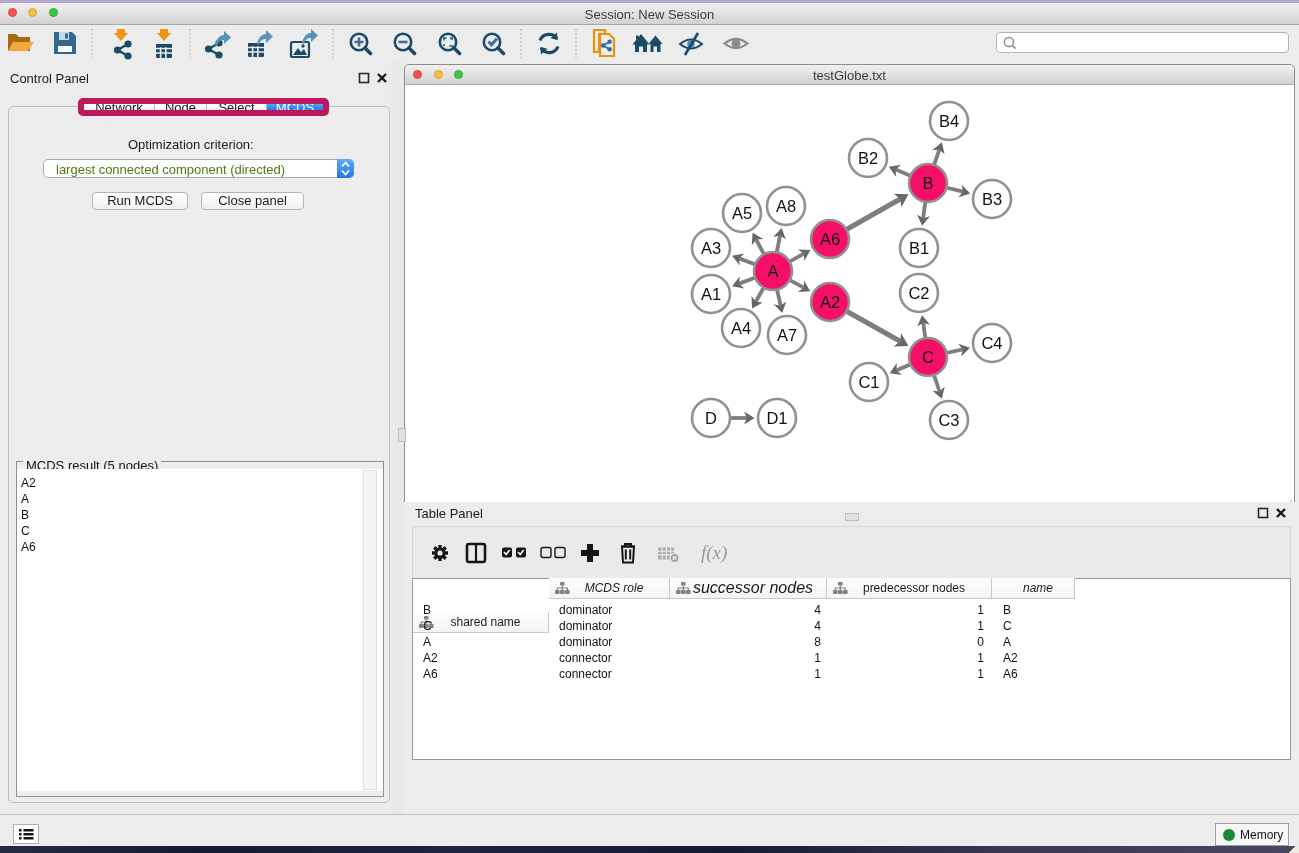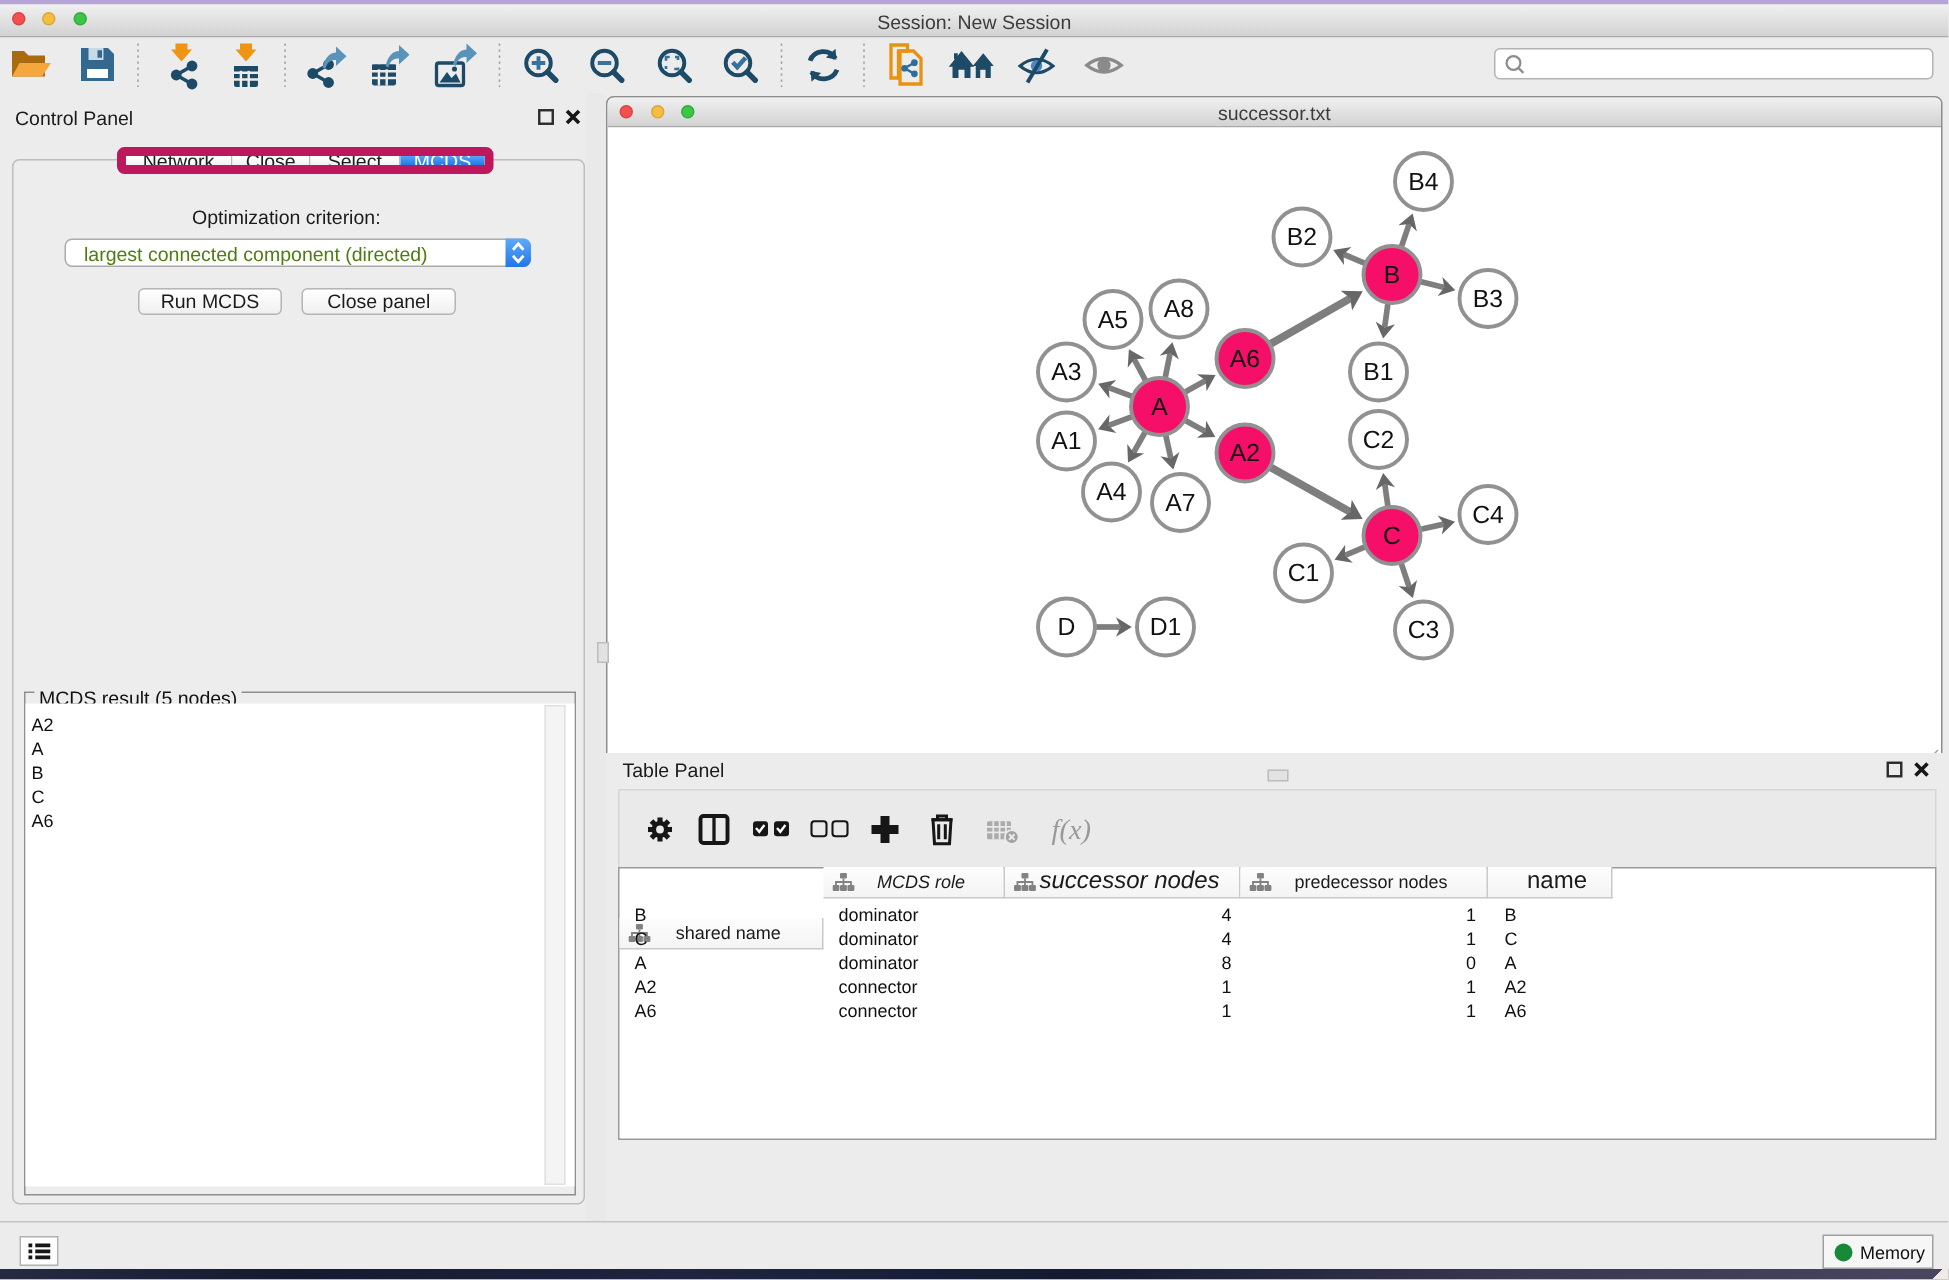--- a/index.html
+++ b/index.html
@@ -179,21 +179,21 @@
   <div style="position:absolute;left:10px;top:9px;font-size:13px;color:#1b1b1b;">Control Panel</div>
   <svg width="30" height="14" style="position:absolute;left:358px;top:10px;">
     <rect x="1.5" y="1.5" width="9" height="9" fill="none" stroke="#2b2b2b" stroke-width="1.6"></rect>
     <path d="M20 2 L28 10 M28 2 L20 10" stroke="#171717" stroke-width="2.4"></path>
   </svg>
 
   <div style="position:absolute;left:8px;top:44px;width:382px;height:697px;border:1px solid #bdbdbd;border-radius:5px;background:#ededed;"></div>
 
   <div class="seg" style="left:78px;top:36px;height:18px;">
     <div style="width:71px;">Network</div>
-    <div style="width:52px;">Close</div>
+    <div style="width:52px;">Node</div>
     <div style="width:60px;">Select</div>
     <div class="on" style="width:56px;">MCDS</div>
   </div>
   <div style="position:absolute;left:128px;top:75px;width:160px;font-size:13px;color:#1b1b1b;">Optimization criterion:</div>
 
   <div style="position:absolute;left:43px;top:97px;width:311px;height:19px;background:#fff;border:1px solid #ababab;border-radius:5px;">
     <div style="position:absolute;left:12px;top:2px;font-size:13px;color:#4d7c0f;">largest connected component (directed)</div>
     <div style="position:absolute;right:-1px;top:-1px;width:17px;height:19px;border-radius:0 5px 5px 0;background:linear-gradient(#5fabf9,#2076ea);">
       <svg width="17" height="19">
           <path d="M5 7.5 L8.5 3.5 L12 7.5" fill="none" stroke="#fff" stroke-width="1.8"></path>
@@ -214,21 +214,21 @@
   </div>
 </div>
 
 <div class="abs" style="left:391px;top:62px;width:13px;height:752px;background:#e9e9e9;"></div>
 
 <div class="abs" id="netwin" style="left:404px;top:64px;width:891px;height:448px;border:1px solid #8d8d8d;border-radius:5px 5px 0 0;background:#fff;">
   <div class="titlebar" style="position:absolute;left:0;top:0;width:889px;height:20px;border-radius:5px 5px 0 0;">
     <div class="tl r" style="left:8px;top:5px;"></div>
     <div class="tl y" style="left:29px;top:5px;"></div>
     <div class="tl g" style="left:49px;top:5px;"></div>
-    <div style="position:absolute;left:0;top:0;width:100%;height:20px;display:flex;align-items:center;justify-content:center;font-size:13px;color:#3c3c3c;">successor.txt</div>
+    <div style="position:absolute;left:0;top:0;width:100%;height:20px;display:flex;align-items:center;justify-content:center;font-size:13px;color:#3c3c3c;">testGlobe.txt</div>
   </div>
 <svg width="889" height="427" style="position:absolute;left:1px;top:20px;" font-family="Liberation Sans, sans-serif">
 <line x1="351.5" y1="191.7" x2="333.1" y2="198.6" stroke="#7e7e7e" stroke-width="3.8"></line>
 <path d="M326.1 201.2 L333.7 191.4 L333.1 198.6 L338.2 203.6 Z" fill="#676767"></path>
 <line x1="351.5" y1="180.3" x2="333.1" y2="173.4" stroke="#7e7e7e" stroke-width="3.8"></line>
 <path d="M326.1 170.8 L338.2 168.4 L333.1 173.4 L333.7 180.6 Z" fill="#676767"></path>
 <line x1="358.9" y1="200.4" x2="349.7" y2="216.8" stroke="#7e7e7e" stroke-width="3.8"></line>
 <path d="M346.0 223.4 L345.5 211.0 L349.7 216.8 L356.8 217.4 Z" fill="#676767"></path>
 <line x1="359.2" y1="171.4" x2="350.1" y2="154.5" stroke="#7e7e7e" stroke-width="3.8"></line>
 <path d="M346.6 147.8 L357.3 154.0 L350.1 154.5 L345.8 160.2 Z" fill="#676767"></path>
@@ -407,21 +407,21 @@
       <svg width="15" height="13" style="position:absolute;left:6px;top:4px;">
         <rect x="5" y="0" width="4.6" height="3.6" rx="0.8" fill="#828282"></rect>
         <path d="M7.3 3.6 V6 M2.3 8 V6 H12.3 V8 M7.3 6 V8" stroke="#828282" fill="none" stroke-width="1.2"></path>
         <rect x="0" y="8" width="4.6" height="4" rx="0.8" fill="#828282"></rect>
         <rect x="5" y="8" width="4.6" height="4" rx="0.8" fill="#828282"></rect>
         <rect x="10" y="8" width="4.6" height="4" rx="0.8" fill="#828282"></rect>
       </svg>
       <div style="position:absolute;left:0;top:0;width:100%;height:20px;display:flex;align-items:center;justify-content:center;font-size:12px;color:#1b1b1b;padding-left:10px;">predecessor nodes</div>
     </div>
 <div style="position:absolute;left:588px;top:76px;width:83px;height:21px;background:linear-gradient(#fdfdfd,#f4f4f4);border-right:1px solid #c9c9c9;border-bottom:1px solid #c9c9c9;">
-      <div style="position:absolute;left:0;top:0;width:100%;height:20px;display:flex;align-items:center;justify-content:center;font-size:16px;color:#1b1b1b;padding-left:10px;">name</div>
+      <div style="position:absolute;left:0;top:0;width:100%;height:20px;display:flex;align-items:center;justify-content:center;font-size:12px;color:#1b1b1b;padding-left:10px;font-style:italic;">name</div>
     </div>
 <div style="position:absolute;left:9px;top:101px;width:700px;height:16px;font-size:12px;color:#111;">
 <span style="position:absolute;left:10px;">B</span>
 <span style="position:absolute;left:146px;">dominator</span>
 <span style="position:absolute;left:266px;width:142px;text-align:right;">4</span>
 <span style="position:absolute;left:423px;width:148px;text-align:right;">1</span>
 <span style="position:absolute;left:590px;">B</span>
 </div>
 <div style="position:absolute;left:9px;top:117px;width:700px;height:16px;font-size:12px;color:#111;">
 <span style="position:absolute;left:10px;">C</span>

